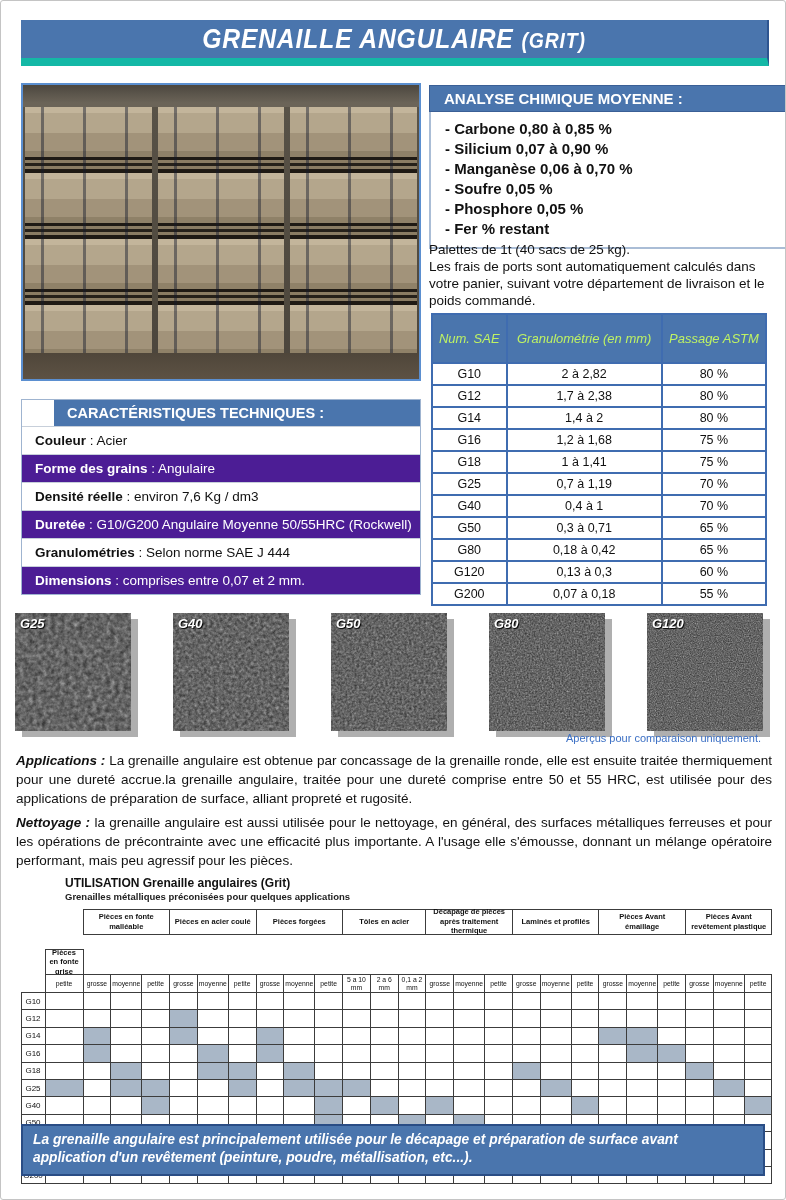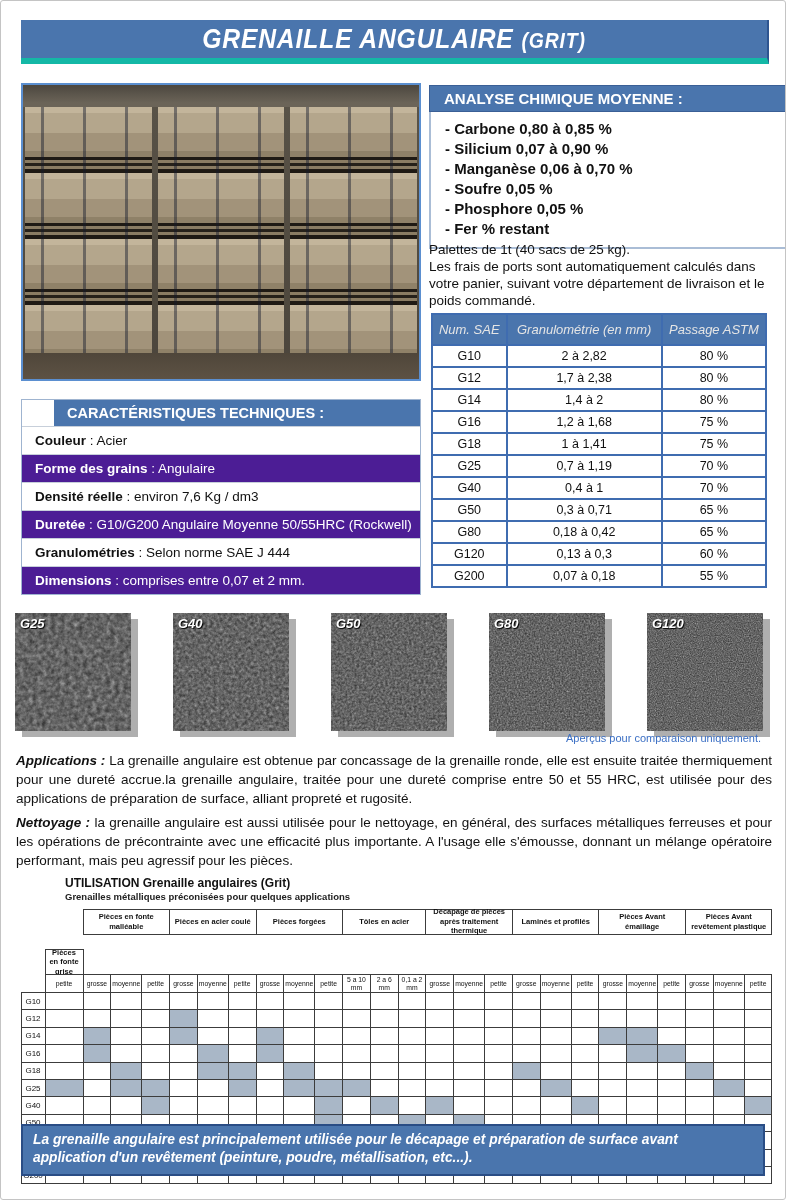--- a/index.html
+++ b/index.html
@@ -1,21 +1,21 @@
 <!DOCTYPE html>
 <html><head>
 <meta charset="utf-8">
 <style>
   html,body{margin:0;padding:0;background:#fff;}
   .page{position:relative;width:784px;height:1198px;border:1px solid #c4c4c4;border-radius:3px;
         font-family:"Liberation Sans",sans-serif;background:#fff;overflow:hidden;}
 
   
   .banner{position:absolute;left:20px;top:19px;width:746px;height:38px;background:#4a75ad;
-          border-bottom:6px solid #14b8a6;border-right:2px solid #2e5590;
+          border-bottom:8px solid #14b8a6;border-right:2px solid #2e5590;
           display:flex;align-items:center;justify-content:center;}
   .banner .t{color:#fff;font-weight:bold;font-style:italic;font-size:28px;letter-spacing:1px;
              transform:scaleX(.88);white-space:nowrap;}
   .banner .t .paren{font-size:22px;}
 
   
   .photo{position:absolute;left:20px;top:82px;width:396px;height:294px;border:2px solid #5b8fd0;
          background:linear-gradient(#4c473f,#6b6458 18px,#6b6458 24px,#5a5349);overflow:hidden;}
   .photo-floor{position:absolute;left:0;bottom:0;width:100%;height:26px;
                background:linear-gradient(#4f463a,#5d5244);}
@@ -34,21 +34,21 @@
              padding:4px 0 4px 14px;}
   .chem-body{border:2px solid #aabdd6;border-top:none;background:#fff;padding:7px 4px 8px 14px;}
   .chem-item{font-weight:bold;font-size:15px;color:#111;line-height:20px;}
 
   
   .ship{position:absolute;left:428px;top:240px;width:344px;font-size:13.5px;color:#111;line-height:17px;}
 
   
   .sae{position:absolute;left:430px;top:312px;width:336px;border-collapse:collapse;}
   .sae th,.sae td{border:2px solid #3f6cb0;text-align:center;font-size:12.5px;color:#111;padding:3px 2px;}
-  .sae th{background:#4a75ad;color:#e5e5e5;font-style:italic;font-weight:normal;font-size:13px;padding:7px 2px;}
+  .sae th{background:#4a75ad;color:#bef264;font-style:italic;font-weight:normal;font-size:13px;padding:16px 2px;}
   .sae .c0{width:70px;} .sae .c1{width:152px;} .sae .c2{width:100px;}
 
   
   .carac{position:absolute;left:20px;top:398px;width:398px;border:1px solid #9fb4d0;}
   .carac-head{background:#4a75ad;color:#fff;font-weight:bold;font-size:14.5px;padding:5px 0 5px 13px;margin-left:32px;}
   .carac-row{font-size:13.5px;padding:0 0 0 13px;height:27px;line-height:27px;white-space:nowrap;overflow:hidden;}
   .carac-row.light{background:#fff;color:#111;border:1px solid #c7cfda;border-left:none;border-right:none;}
   .carac-row.dark{background:#4c1d95;color:#fff;}
   .carac-row b{font-weight:bold;}
 

